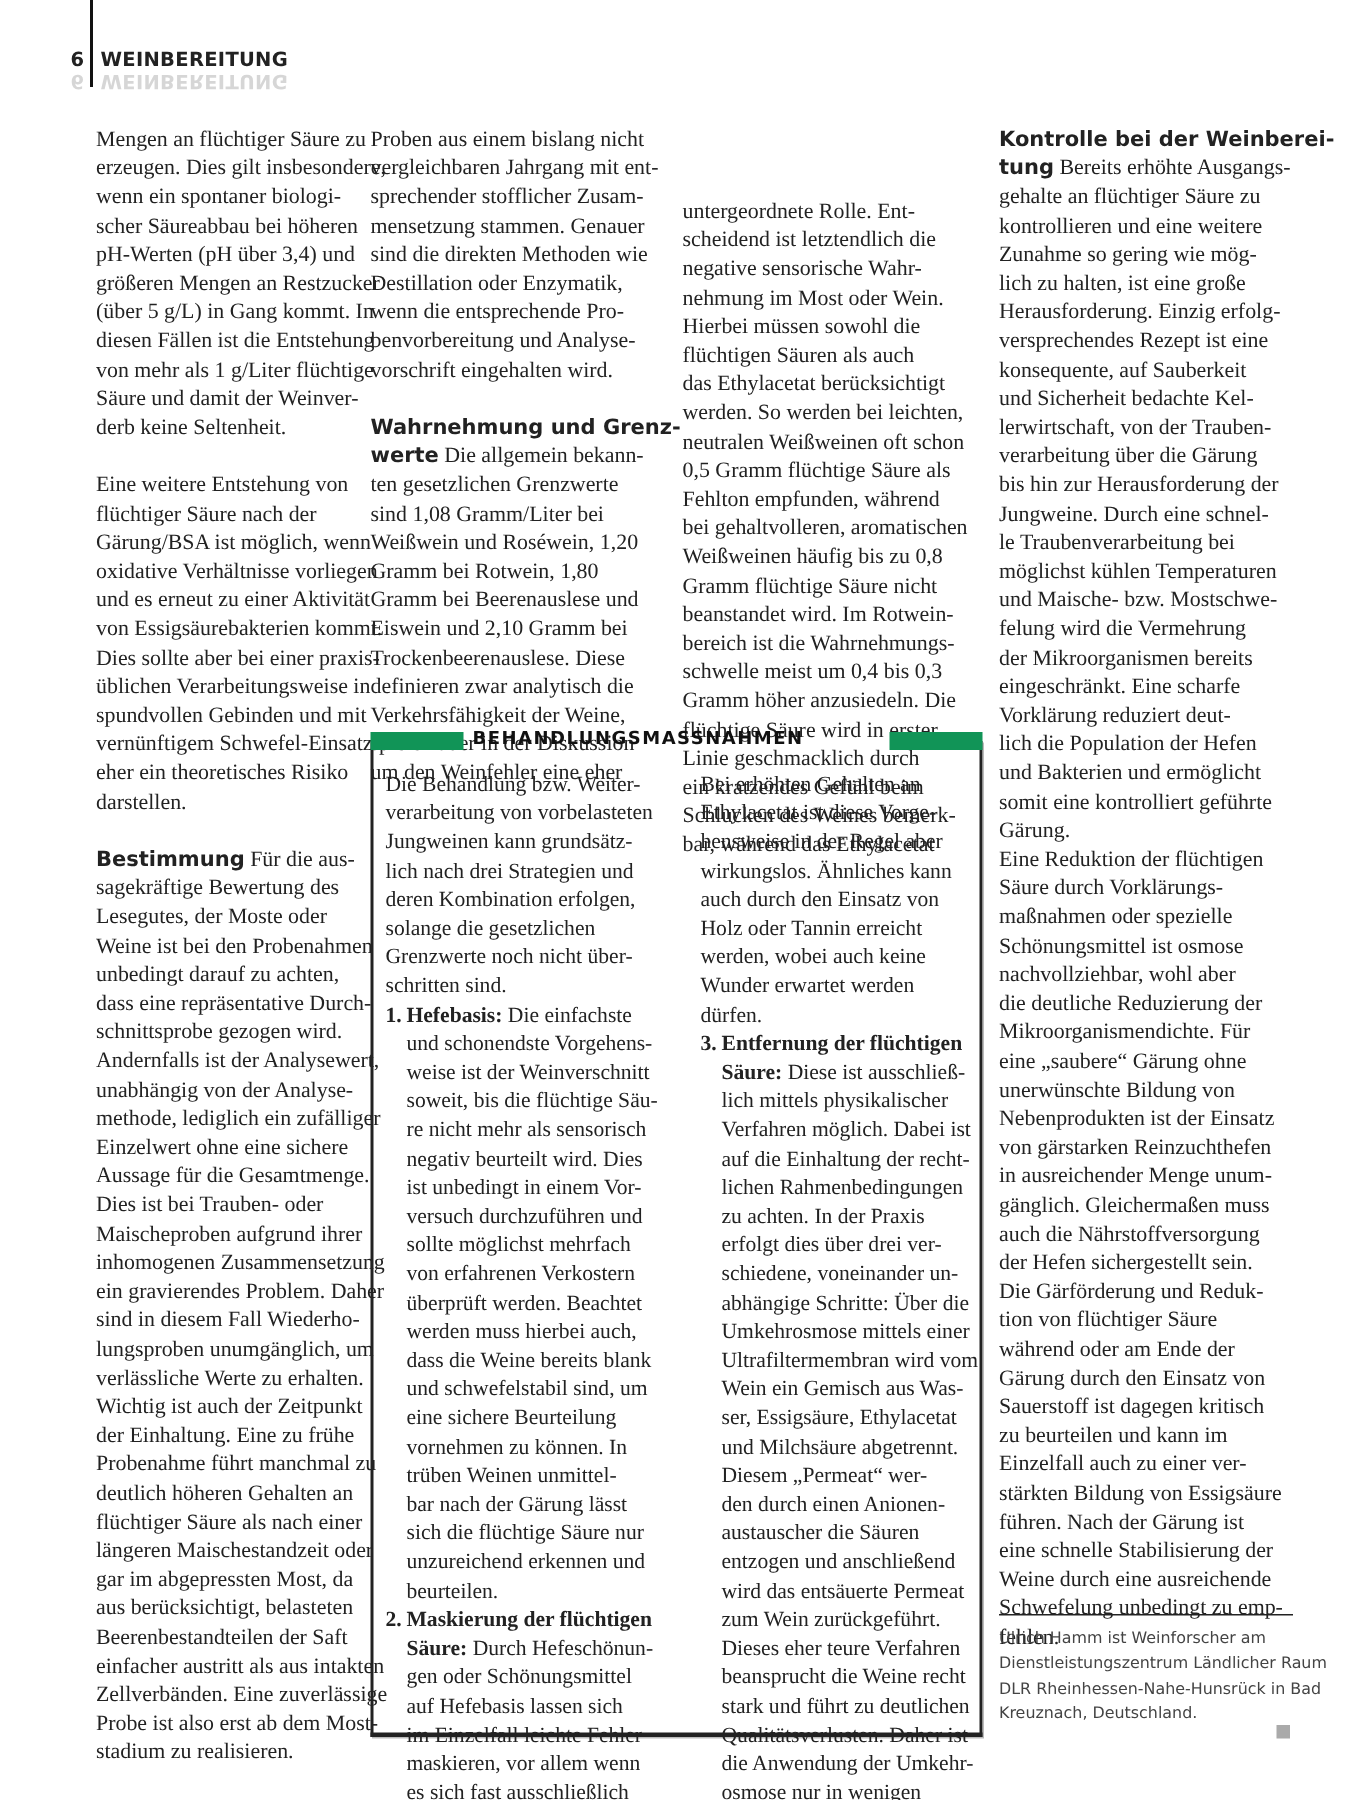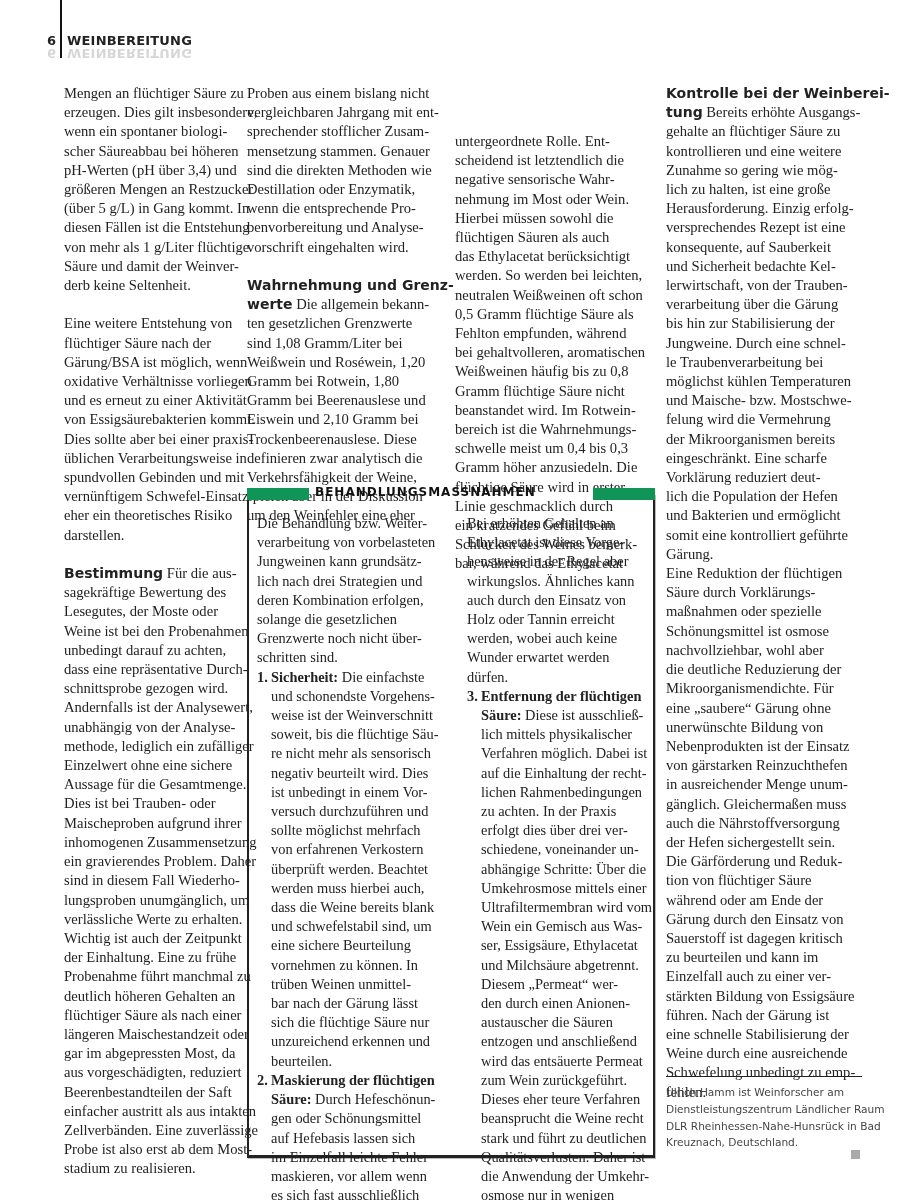--- a/index.html
+++ b/index.html
@@ -98,21 +98,21 @@
       <span class="line ">sind in diesem Fall Wiederho-</span>
       <span class="line ">lungsproben unumgänglich, um</span>
       <span class="line ">verlässliche Werte zu erhalten.</span>
       <span class="line ">Wichtig ist auch der Zeitpunkt</span>
       <span class="line ">der Einhaltung. Eine zu frühe</span>
       <span class="line ">Probenahme führt manchmal zu</span>
       <span class="line ">deutlich höheren Gehalten an</span>
       <span class="line ">flüchtiger Säure als nach einer</span>
       <span class="line ">längeren Maischestandzeit oder</span>
       <span class="line ">gar im abgepressten Most, da</span>
-      <span class="line ">aus vorgeschädigten, reduziert</span>
+      <span class="line ">aus berücksichtigt, belasteten</span>
       <span class="line ">Beerenbestandteilen der Saft</span>
       <span class="line ">einfacher austritt als aus intakten</span>
       <span class="line ">Zellverbänden. Eine zuverlässige</span>
       <span class="line ">Probe ist also erst ab dem Most-</span>
       <span class="line ">stadium zu realisieren.</span>
     </p>
   <p>
       <span class="line ">Auch bei den Analysemethoden</span>
     </p>
 </div>
@@ -181,21 +181,21 @@
       <span class="line ">gehalte an flüchtiger Säure zu</span>
       <span class="line ">kontrollieren und eine weitere</span>
       <span class="line ">Zunahme so gering wie mög-</span>
       <span class="line ">lich zu halten, ist eine große</span>
       <span class="line ">Herausforderung. Einzig erfolg-</span>
       <span class="line ">versprechendes Rezept ist eine</span>
       <span class="line ">konsequente, auf Sauberkeit</span>
       <span class="line ">und Sicherheit bedachte Kel-</span>
       <span class="line ">lerwirtschaft, von der Trauben-</span>
       <span class="line ">verarbeitung über die Gärung</span>
-      <span class="line ">bis hin zur Stabilisierung der</span>
+      <span class="line ">bis hin zur Herausforderung der</span>
       <span class="line ">Jungweine. Durch eine schnel-</span>
       <span class="line ">le Traubenverarbeitung bei</span>
       <span class="line ">möglichst kühlen Temperaturen</span>
       <span class="line ">und Maische- bzw. Mostschwe-</span>
       <span class="line ">felung wird die Vermehrung</span>
       <span class="line ">der Mikroorganismen bereits</span>
       <span class="line ">eingeschränkt. Eine scharfe</span>
       <span class="line ">Vorklärung reduziert deut-</span>
       <span class="line ">lich die Population der Hefen</span>
       <span class="line ">und Bakterien und ermöglicht</span>
@@ -243,21 +243,21 @@
         <span class="line ">Die Behandlung bzw. Weiter-</span>
         <span class="line ">verarbeitung von vorbelasteten</span>
         <span class="line ">Jungweinen kann grundsätz-</span>
         <span class="line ">lich nach drei Strategien und</span>
         <span class="line ">deren Kombination erfolgen,</span>
         <span class="line ">solange die gesetzlichen</span>
         <span class="line ">Grenzwerte noch nicht über-</span>
         <span class="line ">schritten sind.</span>
       </div>
     <div class="indent">
-        <span class="line "><span class="num">1.</span><span class="bold">Sicherheit:</span><span> Die einfachste</span></span>
+        <span class="line "><span class="num">1.</span><span class="bold">Hefebasis:</span><span> Die einfachste</span></span>
         <span class="line ">und schonendste Vorgehens-</span>
         <span class="line ">weise ist der Weinverschnitt</span>
         <span class="line ">soweit, bis die flüchtige Säu-</span>
         <span class="line ">re nicht mehr als sensorisch</span>
         <span class="line ">negativ beurteilt wird. Dies</span>
         <span class="line ">ist unbedingt in einem Vor-</span>
         <span class="line ">versuch durchzuführen und</span>
         <span class="line ">sollte möglichst mehrfach</span>
         <span class="line ">von erfahrenen Verkostern</span>
         <span class="line ">überprüft werden. Beachtet</span>

